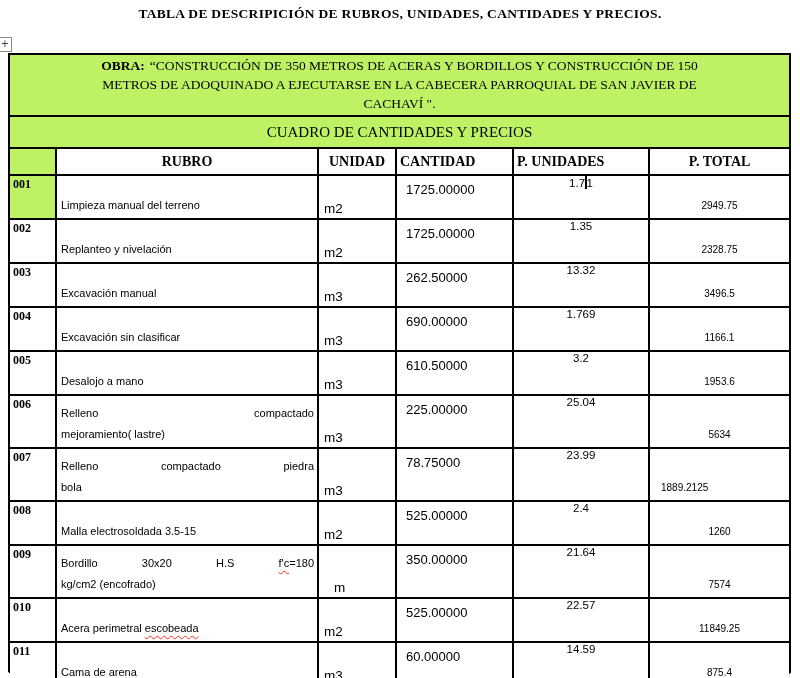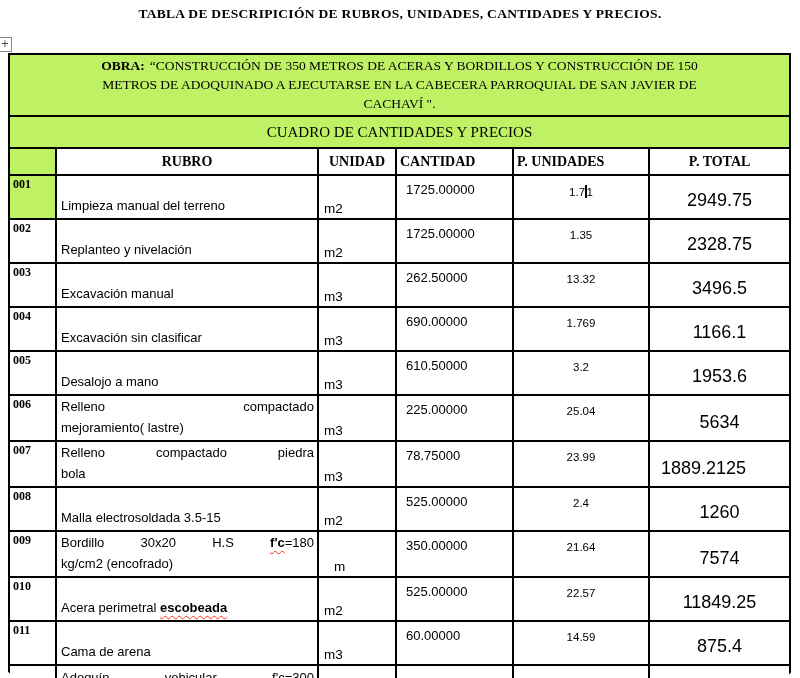--- a/index.html
+++ b/index.html
@@ -15,35 +15,35 @@
   td{border:2px solid #000;padding:0;vertical-align:top;overflow:hidden;}
   .green{background:#bef264;}
   .r-obra{height:62px}.r-cuadro{height:32px}.r-hdr{height:27px}.r-data{height:44px}
   .obra-cell{padding:1px 4px;text-align:center;font-size:13.5px;line-height:19px;}
   .obra-label{font-weight:bold;margin-right:5px;}
   .cuadro-cell{text-align:center;font-weight:normal;font-size:15px;vertical-align:middle;}
   .hdr{font-weight:bold;font-size:14px;vertical-align:middle;margin-top:44px;}
   .hdr-c{text-align:center;}
   .hdr-l{text-align:left;padding-left:3px;}
   .cell-num{font-weight:bold;font-size:12px;padding:1px 0 0 3px;}
-  .cell-rubro{font-family:"Liberation Sans",sans-serif;font-size:13px;vertical-align:bottom;
-              padding:0 3px 2px 4px;line-height:21px;}
+  .cell-rubro{font-family:"Liberation Sans",sans-serif;font-size:11px;vertical-align:bottom;
+              padding:7px 3px 2px 4px;line-height:21px;}
   .cell-rubro.top{vertical-align:top;padding-top:1px;}
   .rubro-line.j{text-align:justify;text-align-last:justify;}
   .cell-unidad{font-family:"Liberation Sans",sans-serif;font-size:13.5px;vertical-align:bottom;
                padding:0 0 2px 5px;}
   .cell-unidad.indent{padding-left:15px;}
   .cell-cant{font-family:"Liberation Sans",sans-serif;font-size:13px;padding:6px 0 0 9px;}
   .cell-punit{font-family:"Liberation Sans",sans-serif;font-size:11.5px;text-align:center;
-              padding-top:9px;}
-  .cell-ptotal{font-family:"Liberation Sans",sans-serif;font-size:18px;vertical-align:bottom;
+              }
+  .cell-ptotal{font-family:"Liberation Sans",sans-serif;font-size:10px;vertical-align:bottom;
                text-align:center;padding-bottom:7px;}
   .cell-ptotal.left{text-align:left;padding-left:11px;}
   .misspelled{text-decoration:underline;text-decoration-style:wavy;text-decoration-color:#ff2b1a;
-              text-decoration-thickness:1px;text-underline-offset:2.5px;text-decoration-skip-ink:none;font-weight:bold;}
+              text-decoration-thickness:1px;text-underline-offset:2.5px;text-decoration-skip-ink:none;}
   .caret{display:inline-block;width:1.5px;height:13px;background:#000;vertical-align:-2px;}
 </style>
 </head>
 <body>
 
 <div class="doc">
 
   <p class="title">TABLA DE DESCRIPICIÓN DE RUBROS, UNIDADES, CANTIDADES Y PRECIOS.</p>
 
   <div class="handle">+</div>

